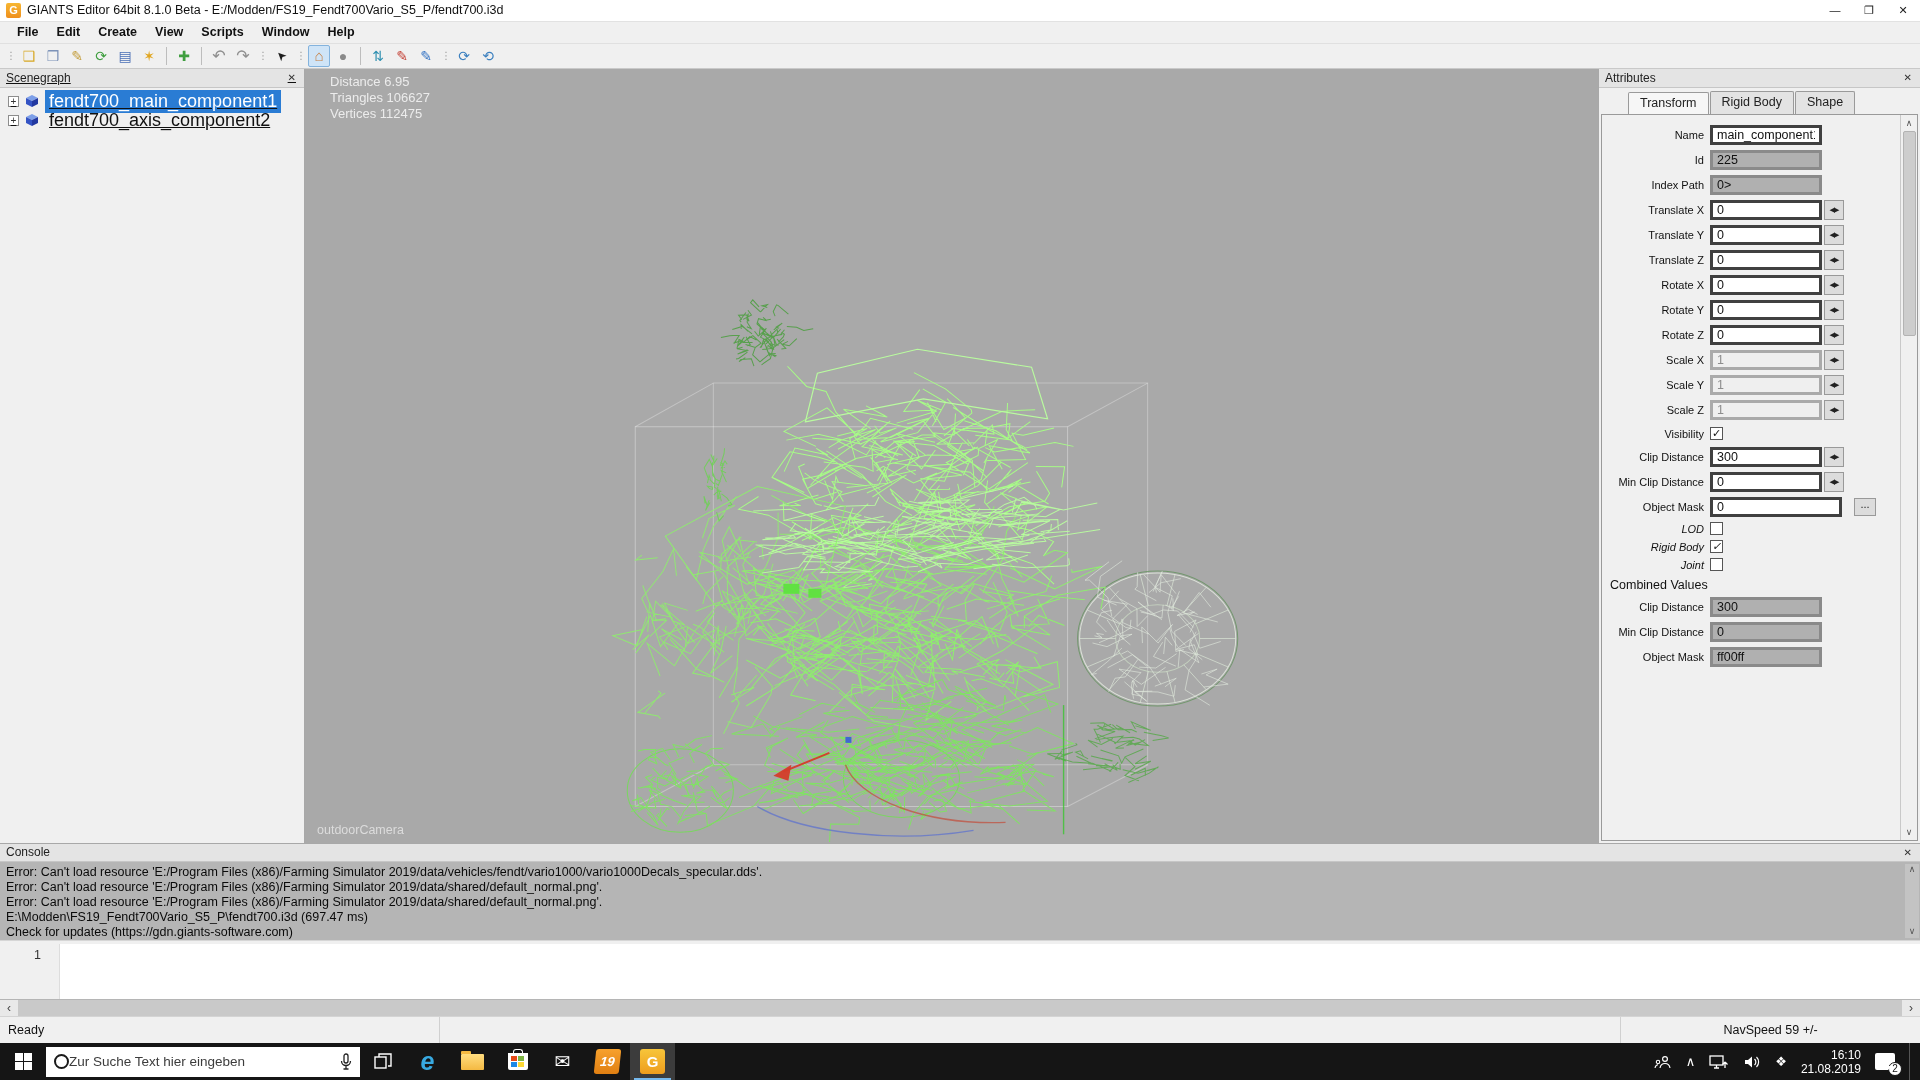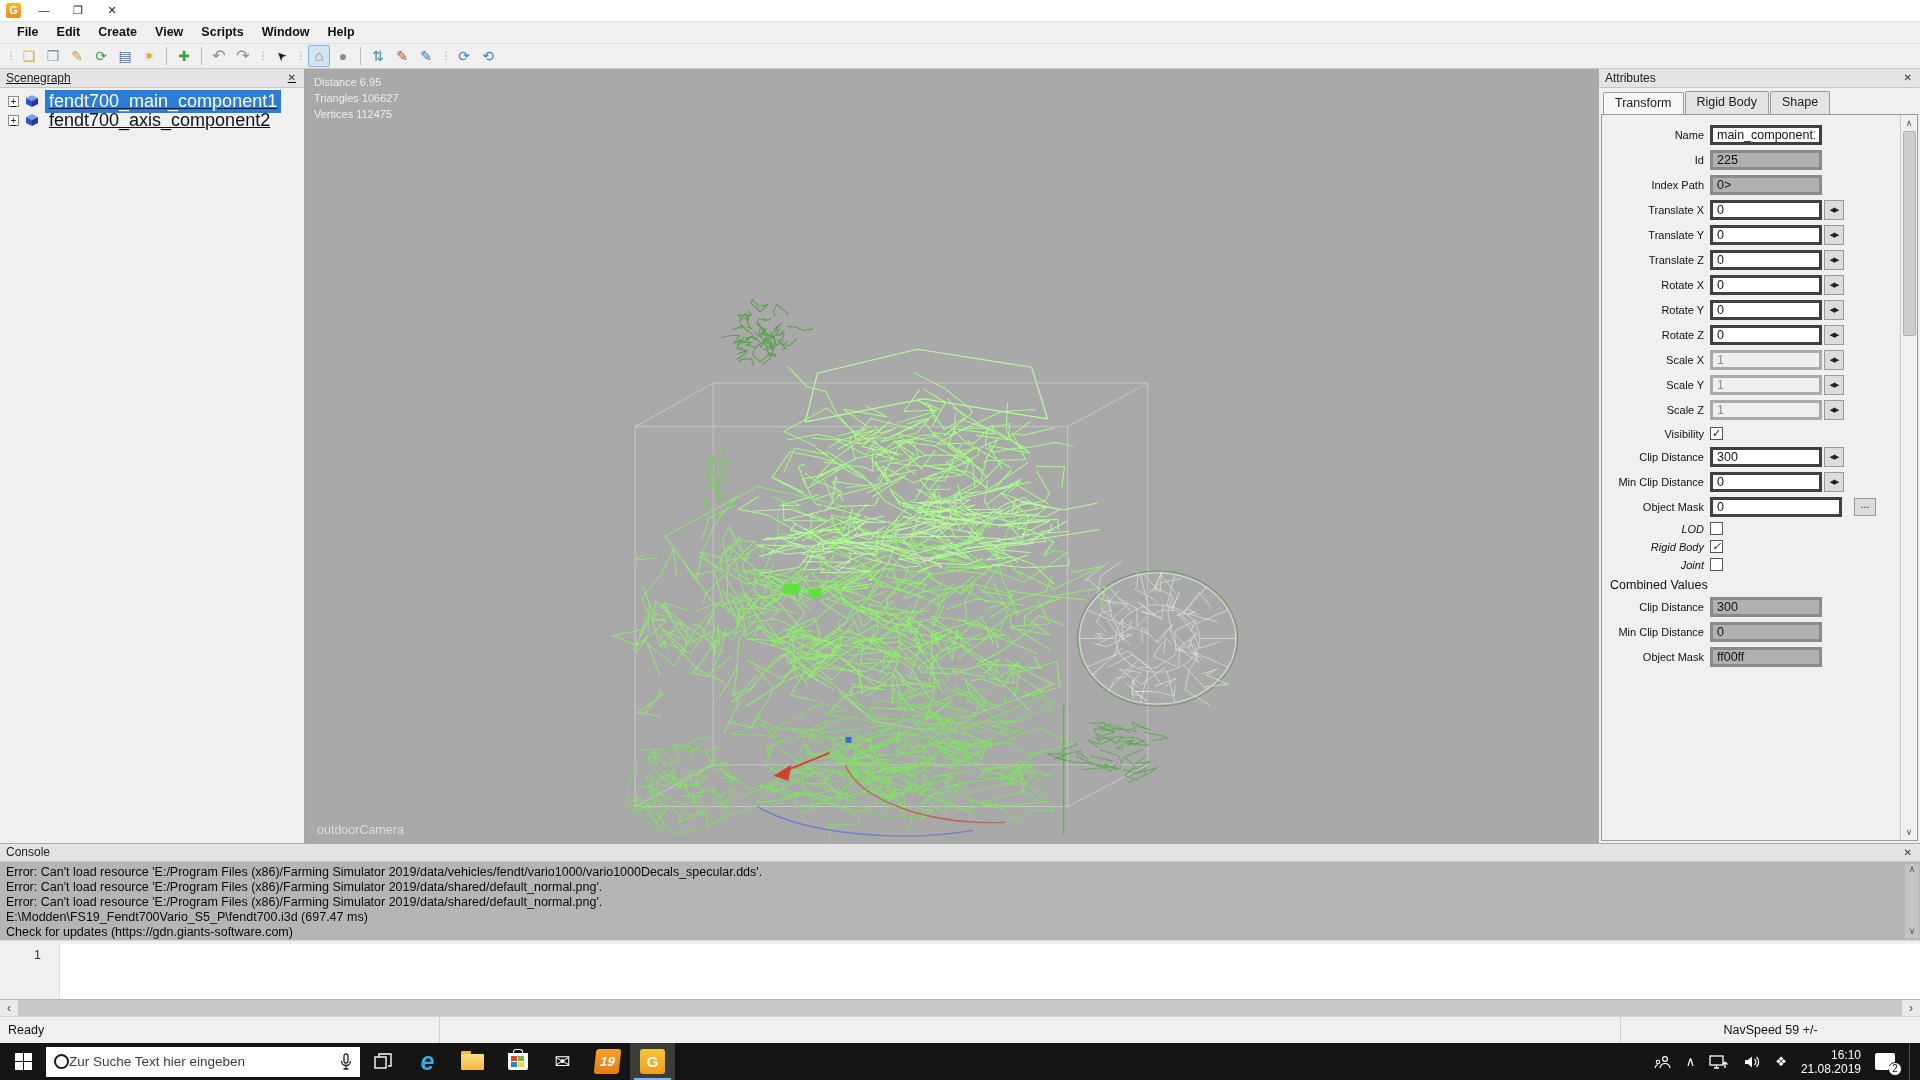--- a/index.html
+++ b/index.html
@@ -33,27 +33,27 @@
 
   .scenegraph { width:305px; border-right:1px solid #a8a8a8; background:#f0f0f0; display:flex; flex-direction:column;text-decoration:underline; }
   .tree { padding-top:4px; }
   .tree-row { height:19px; display:flex; align-items:center; padding-left:8px; gap:6px; }
   .expander { width:11px; height:11px; border:1px solid #8d8d8d; background:#fff; font-size:10px; line-height:9px; text-align:center; color:#333; }
   .cube { width:14px; height:14px; }
   .tree-label { font-size:18px; padding:1px 4px; color:#111; }
   .tree-label.selected { background:#2a7cd4; color:#fff; }
 
   .viewport { flex:1; position:relative; background:#a9a9a9; overflow:hidden; }
-  .vp-stats { position:absolute; top:5px; left:9px; color:#ececec; font-size:11px; line-height:16px; z-index:3; }
+  .vp-stats { position:absolute; top:5px; left:25px; color:#ececec; font-size:13px; line-height:16px; z-index:3; }
   .vp-camera { position:absolute; bottom:6px; left:12px; color:#dcdcdc; font-size:12.5px; z-index:3; }
   .wireframe { position:absolute; inset:0; width:100%; height:100%; }
 
   
   .attributes { width:322px; border-left:1px solid #a8a8a8; background:#f0f0f0; display:flex; flex-direction:column; }
-  .tabs { display:flex; padding:3px 4px 0 4px; gap:1px; background:#f0f0f0; }
+  .tabs { display:flex; padding:3px 4px 0 4px; gap:1px; background:#f0f0f0;margin-left:25px; }
   .tab { padding:3px 11px 4px 11px; font-size:12.5px; border:1px solid #9a9a9a; border-bottom:none; background:#e3e3e3; color:#222; border-radius:2px 2px 0 0; }
   .tab.active { background:#f6f6f6; position:relative; top:1px; padding-bottom:5px; }
   .attr-body { flex:1; margin:0 2px 2px 2px; border:1px solid #9a9a9a; background:#f0f0f0; position:relative; padding:8px 24px 0 6px; }
   .attr-row { height:25px; display:flex; align-items:center; }
   .attr-row.compact { height:18px;font-style:italic; }
   .attr-row.vis { height:22px; }
   .attr-lbl { width:102px; text-align:right; padding-right:6px; font-size:11px; color:#111; white-space:nowrap; }
   .attr-field { width:112px; height:20px; border:3px solid #404040; background:#fff; font-size:12.5px; padding:0 4px; color:#111; font-family:"Liberation Sans",sans-serif; }
   input.attr-field { outline:none; }
   .attr-field.ro { background:#b0b0b0; border-color:#8a8a8a; display:flex; align-items:center; }
@@ -120,20 +120,21 @@
   .show-desktop { width:5px; height:100%; border-left:1px solid #555; }
   svg.tiny { display:block; }
 </style>
 </head>
 <body>
 
 <div class="screen">
 
   <div class="titlebar">
     <div class="app-icon">G</div>
+    <div class="title">GIANTS Editor 64bit 8.1.0 Beta - E:/Modden/FS19_Fendt700Vario_S5_P/fendt700.i3d</div>
     <div class="win-controls">
       <div class="win-btn">—</div>
       <div class="win-btn">❐</div>
       <div class="win-btn close">✕</div>
     </div>
   </div>
 
   <div class="menubar">
     <div class="menu-item">File</div>
     <div class="menu-item">Edit</div>

